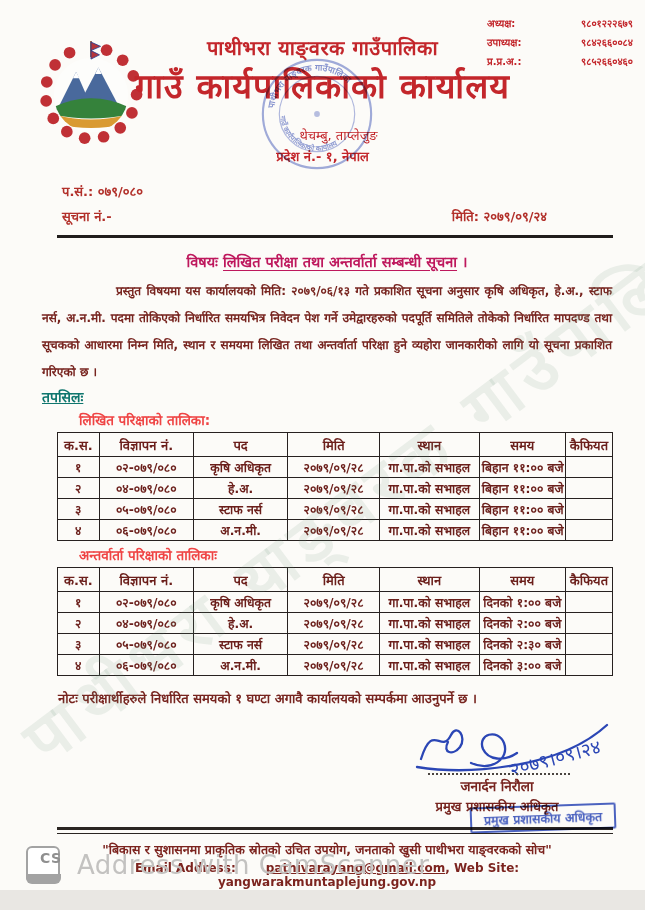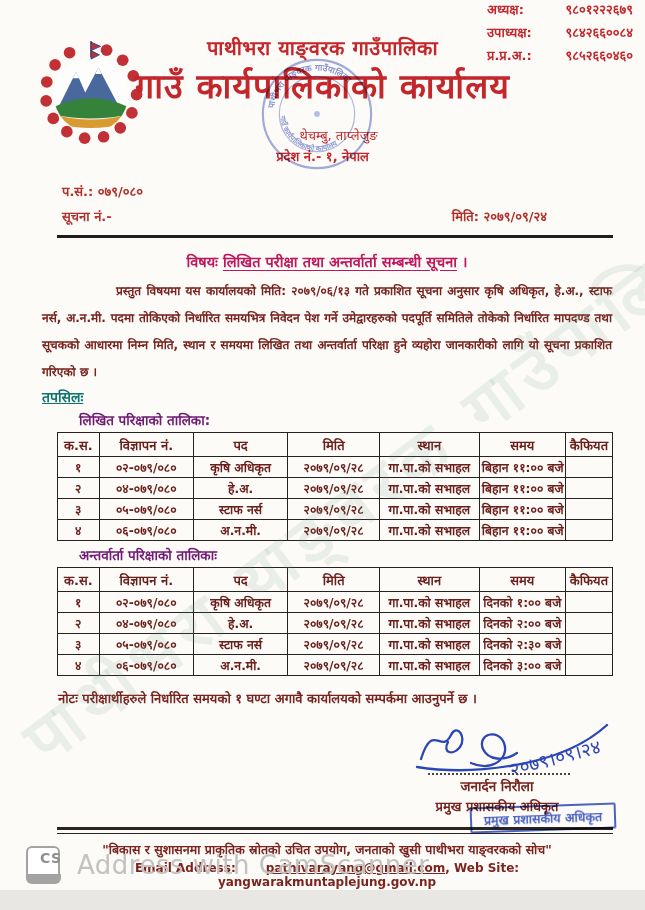--- a/index.html
+++ b/index.html
@@ -1,39 +1,39 @@
 <!DOCTYPE html>
 <html><head>
 <meta charset="utf-8">
 <style>
   html,body{margin:0;padding:0;background:#e7e5e2;font-family:"DejaVu Sans",sans-serif;}
   .scan-page{position:relative;width:645px;height:910px;background:#fcfbf8;overflow:hidden;margin:0;}
   .photo-edge{position:absolute;left:0;right:0;bottom:0;height:20px;background:#e9e7e3;}
   
   .letterhead{position:absolute;top:0;left:0;right:0;height:178px;z-index:1;}
   .emblem{position:absolute;left:36px;top:40px;width:110px;height:106px;}
-  .contacts{position:absolute;right:12px;top:0;width:146px;color:#c3262b;font-size:13px;font-weight:700;}
+  .contacts{position:absolute;right:12px;top:16px;width:146px;color:#c3262b;font-size:10px;font-weight:700;}
   .contact-row{display:flex;justify-content:space-between;margin-bottom:5px;}
   .muni{position:absolute;top:34px;left:0;width:100%;text-align:center;font-size:20px;font-weight:800;color:#c3262b;letter-spacing:.5px;}
   .office{position:absolute;top:62px;left:0;width:100%;text-align:center;font-size:34px;font-weight:800;color:#c3262b;letter-spacing:1px;}
   .addr{position:absolute;top:126px;left:0;width:100%;text-align:center;font-size:13px;font-weight:400;color:#c3262b;padding-left:16px;}
   .prov{position:absolute;top:147px;left:0;width:100%;text-align:center;font-size:13px;font-weight:800;color:#c3262b;}
   .seal{position:absolute;left:258px;top:56px;width:118px;height:116px;opacity:.8;mix-blend-mode:multiply;z-index:2;}
   
   .doc-body{position:absolute;top:178px;left:0;right:0;padding:0 33px 0 42px;z-index:1;}
   .ref-block{color:#b2302a;font-size:13px;font-weight:700;margin:4px 0 0 20px;}
   .ref-line1{margin-bottom:7px;}
   .ref-line2{display:flex;justify-content:space-between;padding-right:65px;}
   .rule{height:3px;background:#201d1c;margin:10px 0 0 15px;width:556px;}
   .subject{text-align:center;margin-top:13px;font-size:14.5px;font-weight:700;color:#be185d;}
   .subject .u{text-decoration:underline;text-underline-offset:3px;}
   .subject .sp{margin:0 5px;}
   .para{margin-top:7px;font-size:12px;line-height:27px;text-align:justify;color:#77241f;font-weight:600;text-indent:74px;}
   .tapsil{font-size:14px;font-weight:800;color:#0f766e;text-decoration:underline;margin-top:1px;}
-  .tbl-title{font-size:13.5px;font-weight:800;color:#701a75;margin:5px 0 3px 16px;padding-left:21px;}
+  .tbl-title{font-size:13.5px;font-weight:800;color:#ef4444;margin:5px 0 3px 16px;padding-left:21px;}
   table{width:556px;margin-left:15px;border-collapse:collapse;table-layout:fixed;}
   th,td{border:1.5px solid #272120;color:#6b1f1b;font-weight:700;text-align:center;padding:0 2px;overflow:hidden;white-space:nowrap;}
   th{font-size:13px;height:23px;}
   td{font-size:12.3px;height:20px;}
   .note{margin:13px 0 0 16px;font-size:13px;font-weight:700;color:#77241f;}
   
   .sig-block{position:relative;height:116px;margin-top:0;}
   .sig-svg{position:absolute;right:0px;top:2px;width:205px;height:72px;}
   .sig-dots{position:absolute;right:42px;top:66px;width:142px;border-top:2.5px dotted #4a4440;}
   .sig-name{position:absolute;right:30px;top:70px;width:170px;text-align:center;font-size:13.5px;font-weight:700;color:#77241f;}

